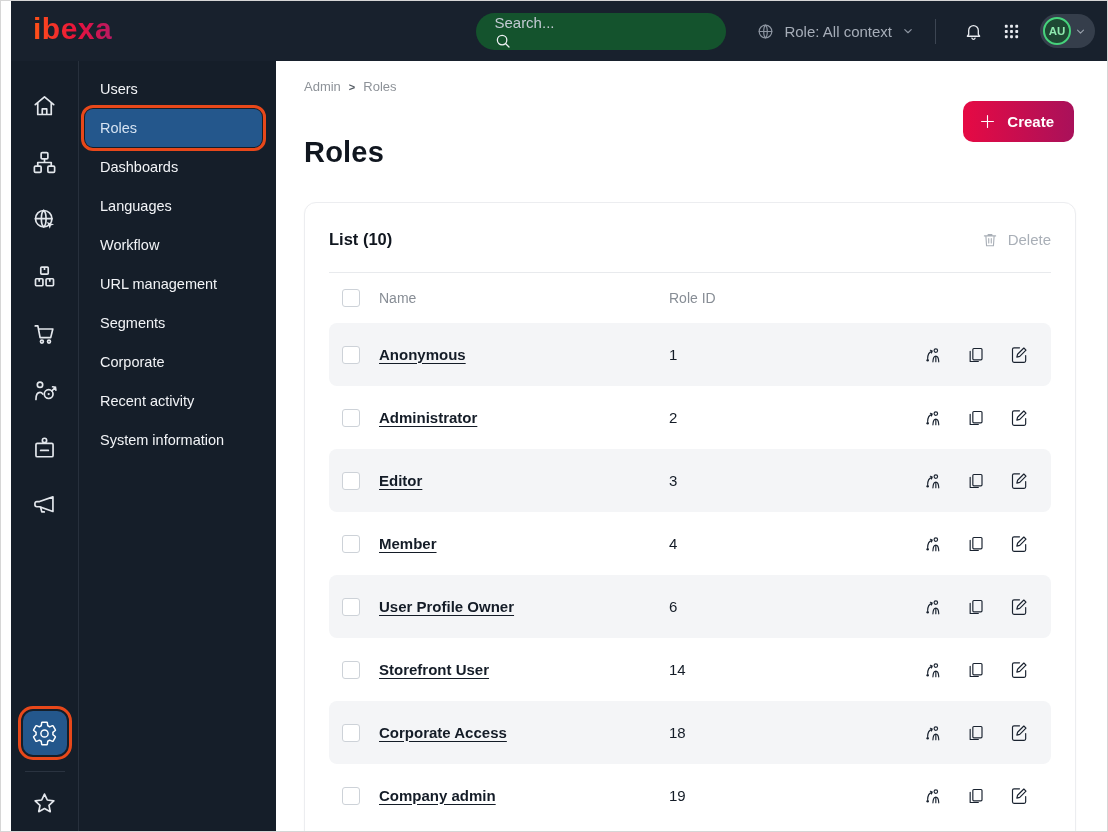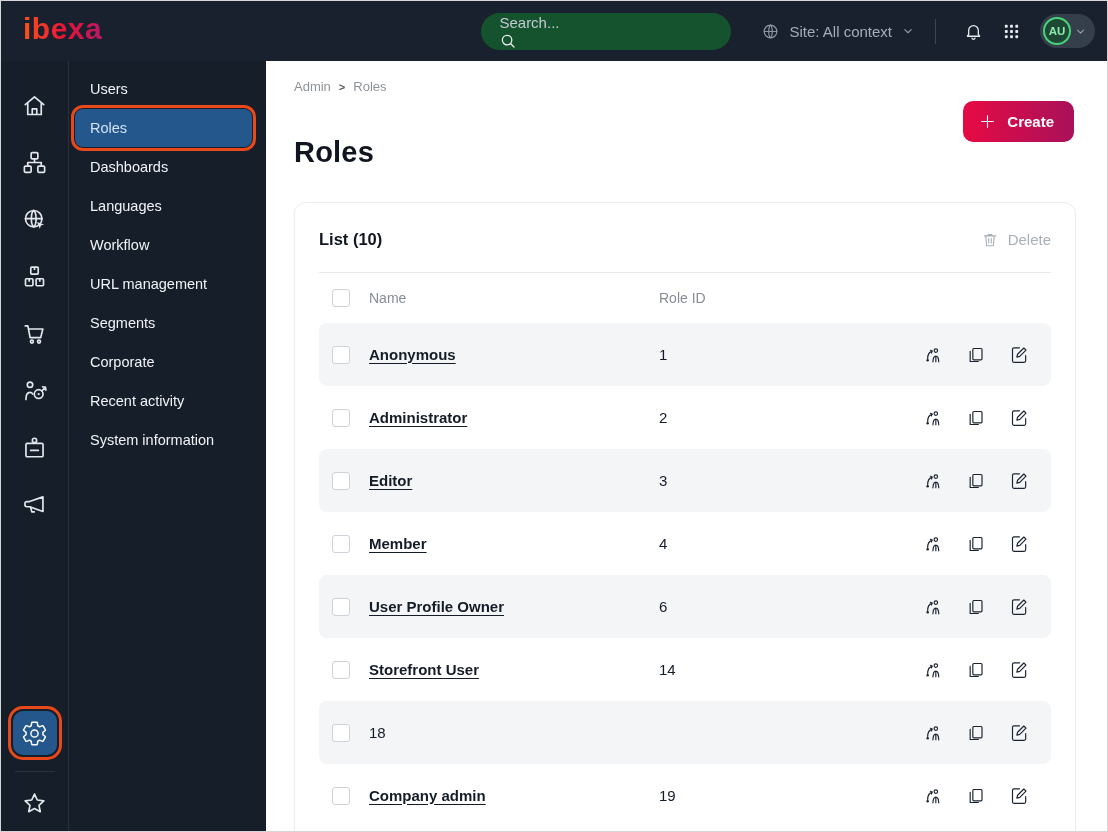--- a/index.html
+++ b/index.html
@@ -1,19 +1,19 @@
 <!DOCTYPE html>
 <html><head>
 <meta charset="utf-8">
 <style>
   * { margin:0; padding:0; box-sizing:border-box; }
   html,body { background:#eef0f2; }
   body { font-family:"Liberation Sans","DejaVu Sans",sans-serif; }
   .screen { width:1108px; height:832px; background:#fff; border:1px solid #d6d6d6;
-            position:relative; overflow:hidden; display:flex; flex-direction:column; }
+            position:relative; overflow:hidden; display:flex; flex-direction:column;padding-left:10px; }
 
   
   .topbar { flex:0 0 60px; background:#18212D; display:flex; align-items:center;
             padding:0 12px 0 22px; }
   .logo { font-size:30px; font-weight:800; letter-spacing:.5px; line-height:1;
           background:linear-gradient(90deg,#ff5317,#e9113c 55%,#b81a62);
           -webkit-background-clip:text; background-clip:text; color:transparent;
           padding-bottom:5px; }
   .search { margin-left:auto; width:250px; height:37px; background:#14532d;
             border-radius:19px; display:flex; align-items:flex-start; padding:0 14px 0 18px;flex-direction:column; }
@@ -124,21 +124,21 @@
       </span>
     </div>
 
     <div class="site">
       <span class="gicon">
         <svg width="19" height="19" viewBox="0 0 24 24" fill="none" stroke="currentColor" stroke-width="1.5" stroke-linecap="round">
             <circle cx="12" cy="12" r="8"></circle>
             <path d="M4 12h16M12 4c3 2.2 3 13.8 0 16M12 4c-3 2.2-3 13.8 0 16"></path>
           </svg>
       </span>
-      <span>Site: All context</span>
+      <span>Role: All context</span>
       <span class="chev">
         <svg width="14" height="14" viewBox="0 0 24 24" fill="none" stroke="currentColor" stroke-width="2" stroke-linecap="round" stroke-linejoin="round">
             <path d="M6.5 9.5 12 15l5.5-5.5"></path>
           </svg>
       </span>
     </div>
 
     <div class="tb-divider"></div>
 
     <span class="tb-icon">
@@ -487,20 +487,23 @@
       <span class="act">
         <svg viewBox="0 0 24 24" fill="none" stroke="currentColor" stroke-width="1.4" stroke-linecap="round" stroke-linejoin="round">
                     <path d="M20 12.6V19a1.8 1.8 0 0 1-1.8 1.8H6A1.8 1.8 0 0 1 4.2 19V5.2A1.8 1.8 0 0 1 6 3.4h6.6"></path>
                     <path d="M17.8 3.6l2.6 2.6-7.5 7.5-3.5.9.9-3.5z"></path>
                   </svg>
       </span>
     </span>
   </div>
             <div class="row stripe">
     <span class="cb"></span>
+    <span class="rname-wrap">
+      <a class="rname">Corporate Access</a>
+    </span>
     <span class="rid">18</span>
     <span class="acts">
       <span class="act">
         <svg viewBox="0 0 24 24" fill="none" stroke="currentColor" stroke-width="1.4" stroke-linecap="round" stroke-linejoin="round">
                     <circle cx="15.4" cy="6.7" r="2.1"></circle>
                     <path d="M11.9 20.2c.2-4.5 1.4-6.9 3.5-6.9s3.3 2.4 3.5 6.9M15.4 13.3V20"></path>
                     <path d="M5.6 16.3C5.6 10.9 7.6 8.4 10.6 7.6M8.9 6.3l2.2 1-1 2.3"></path>
                     <circle cx="5.6" cy="18.4" r="1.5" fill="currentColor" stroke="none"></circle>
                   </svg>
       </span>

